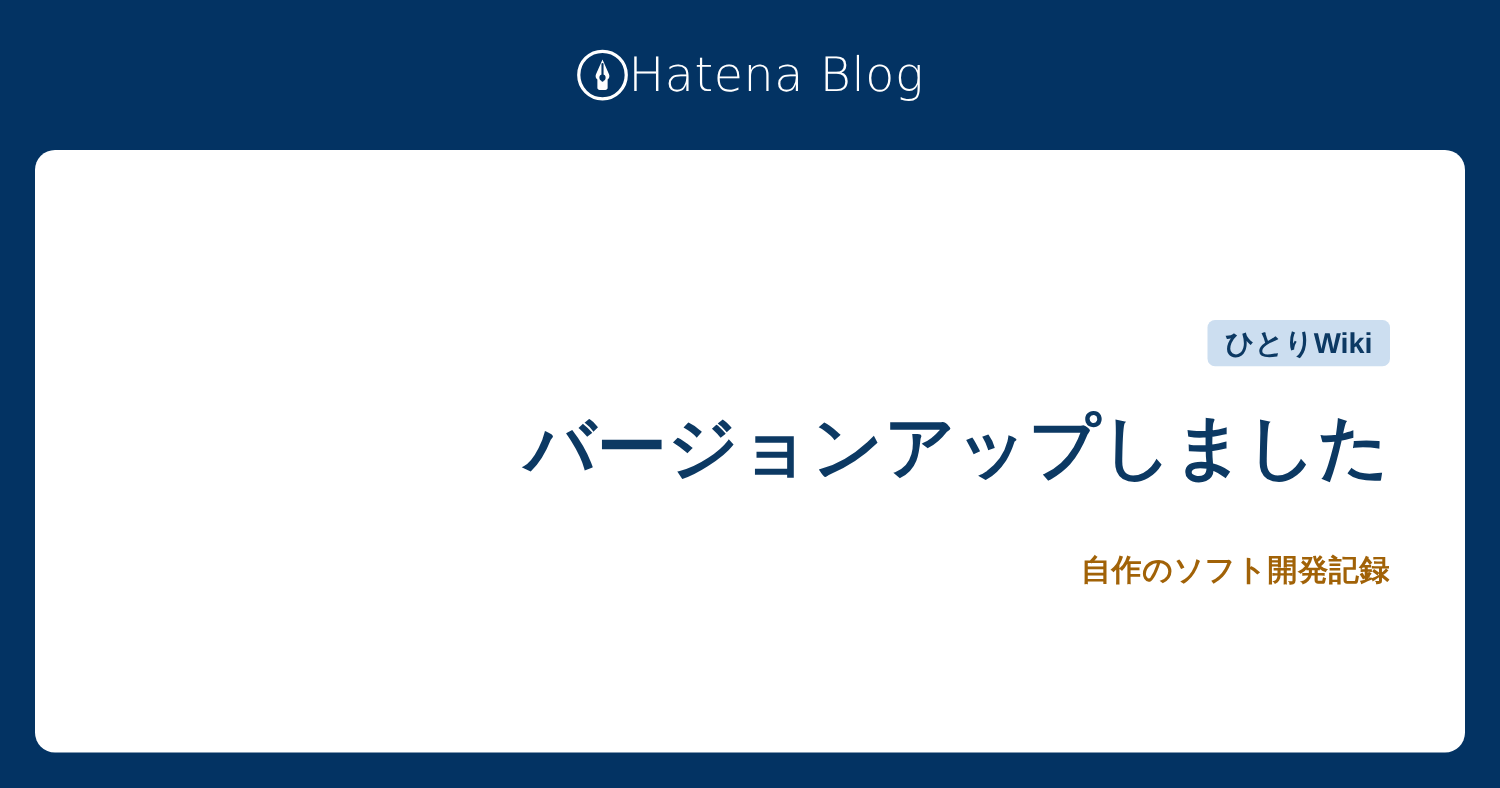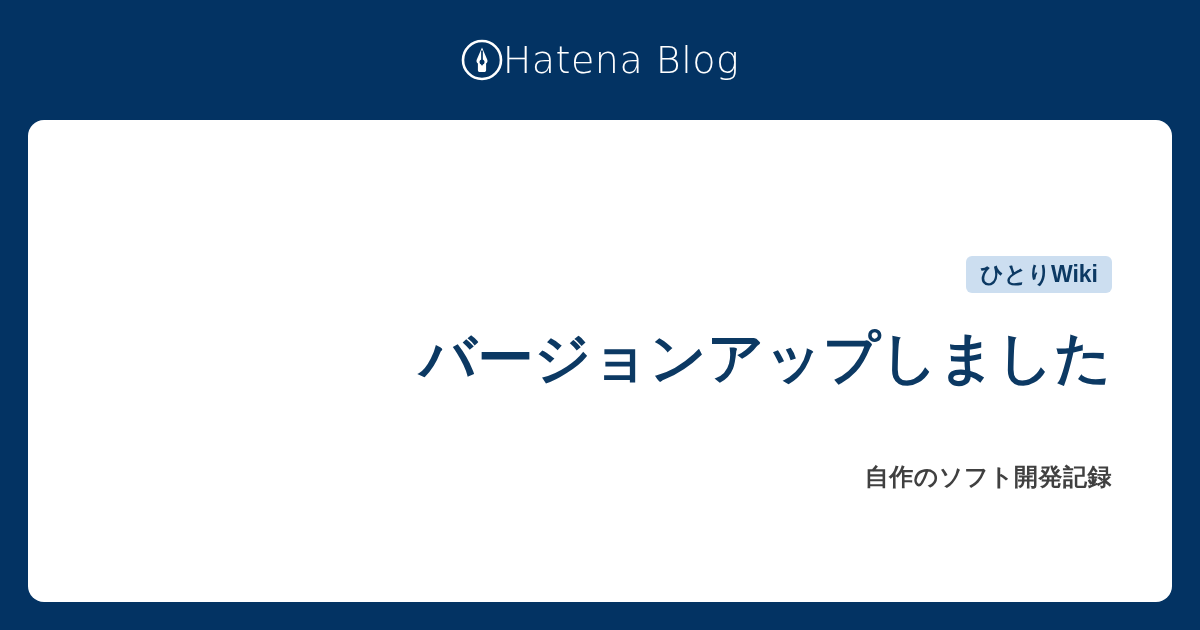--- a/index.html
+++ b/index.html
@@ -101,22 +101,22 @@
     font-weight:700;
     line-height:1.25;
     text-align:center;
     letter-spacing:0.5px;
     max-width:1020px;
     word-break:break-word;
   }
 
   
   .blog-name {
-    margin-top:68px;
-    color:#404040;
+    margin-top:48px;
+    color:#a16207;
     font-size:24px;
     font-weight:700;
     line-height:1.3;
     text-align:center;
     letter-spacing:0.5px;
   }
 </style>
 </head>
 <body>
 

